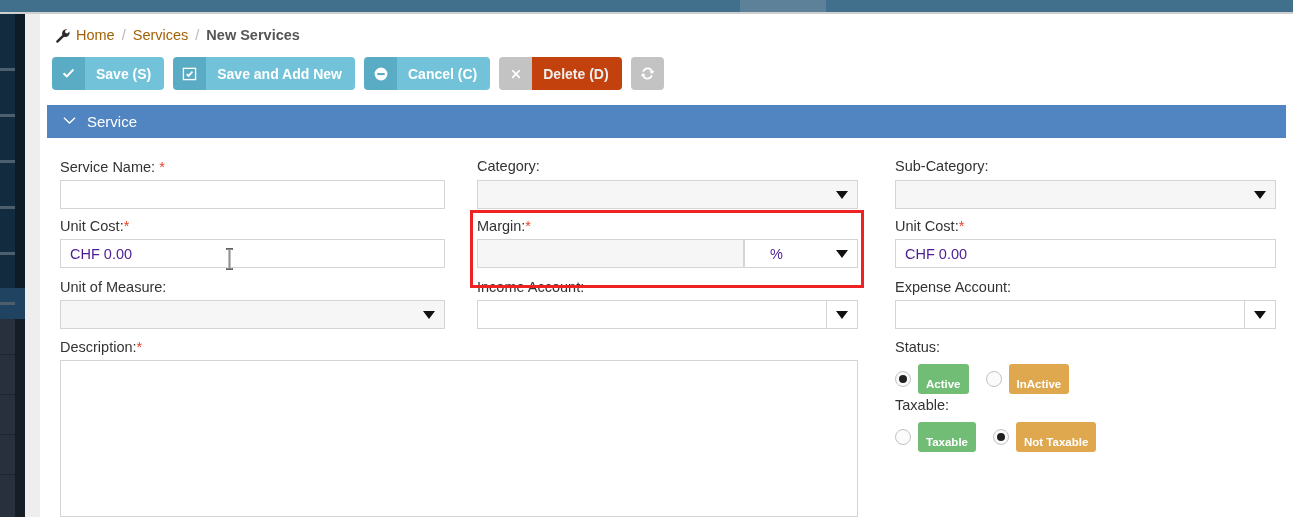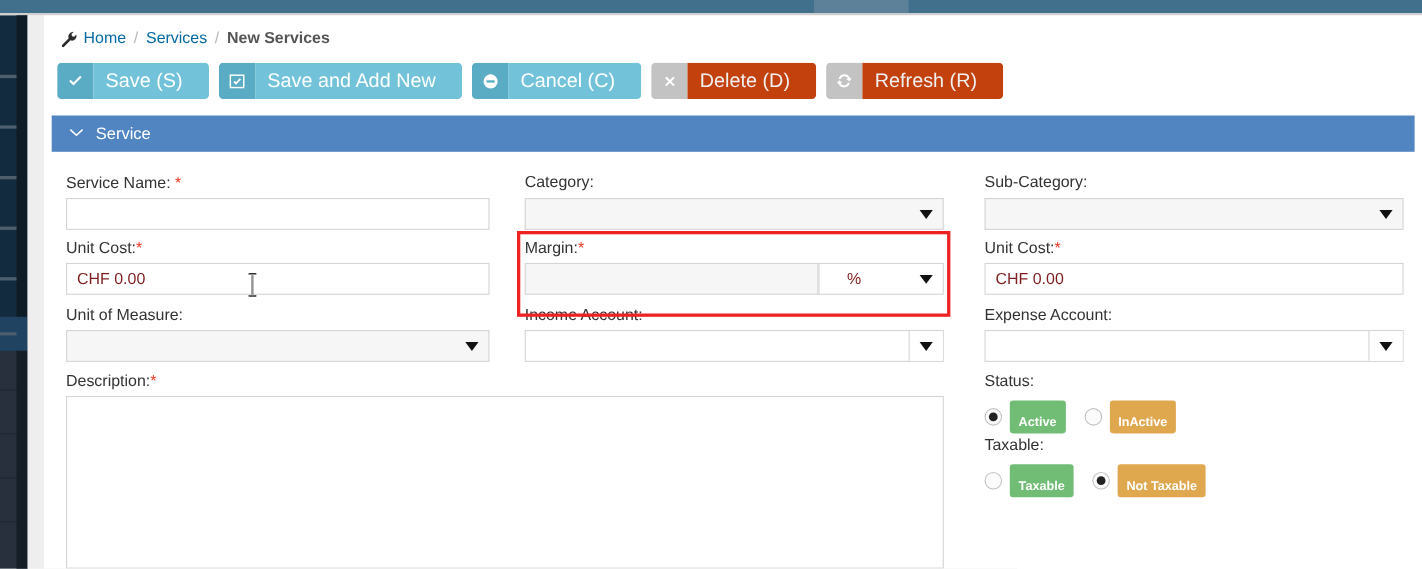--- a/index.html
+++ b/index.html
@@ -89,21 +89,21 @@
     height: 24px;
     display: flex; align-items: center;
     font-size: 14.5px;
   }
   .bc-wrench {
     display: inline-block;
     width: 16px; height: 16px;
     margin-right: 5px;
     position: relative; top: 1px;
   }
-  .bc-link { color: #0369a1; }
+  .bc-link { color: #a16207; }
   .bc-sep { color: #b8b8b8; margin: 0 7px; }
   .bc-current { color: #555555; font-weight: bold; }
 
   
   .toolbar {
     position: absolute; top: 57px; left: 52px;
     height: 33px;
     display: flex; align-items: center; gap: 9px;
   }
   .btn {
@@ -113,24 +113,24 @@
     overflow: hidden;
   }
   .btn-icon {
     width: 33px;
     display: flex; align-items: center; justify-content: center;
     color: #ffffff;
     font-size: 15px;
   }
   .btn-label {
     display: flex; align-items: center;
-    padding: 0 24px 0 11px;
+    padding: 0 13px 0 11px;
     color: #ffffff;
-    font-size: 18px;
-    font-weight: normal;
+    font-size: 14px;
+    font-weight: bold;
     white-space: nowrap;
   }
   .btn-blue .btn-icon { background: #5aacc4; }
   .btn-blue .btn-label { background: #72c3d9; }
   .btn-gray .btn-icon { background: #c3c3c3; }
   .btn-gray .btn-label { background: #c2410c; color: #f0f0f0; }
 
   
   .panel-head {
     position: absolute; top: 105px; left: 47px;
@@ -161,21 +161,21 @@
     position: absolute;
     height: 29px;
     border: 1px solid #d5d5d5;
     background: #ffffff;
   }
   .ctrl.gray { background: #f6f6f6; }
   .ctrl-text {
     position: absolute; left: 9px; top: 50%;
     transform: translateY(-50%);
     font-size: 14.5px;
-    color: #7f1d1d;
+    color: #4c1d95;
   }
   .caret {
     position: absolute; right: 9px; top: 50%;
     transform: translateY(-50%);
     width: 0; height: 0;
     border-left: 6px solid transparent;
     border-right: 6px solid transparent;
     border-top: 8px solid #111111;
   }
   .caret-btn {
@@ -324,21 +324,20 @@
       </span>
       <span class="btn-label">Delete (D)</span>
     </div>
 
     <div class="btn btn-gray">
       <span class="btn-icon">
         <svg width="15" height="15" viewBox="0 0 16 16">
           <path d="M13.3 4.9A5.7 5.7 0 0 0 2.6 6.1h1.8A4 4 0 0 1 11.8 5.8l-2 .1 3 2.6 2.4-2.6zM2.7 11.1a5.7 5.7 0 0 0 10.7-1.2h-1.8a4 4 0 0 1-7.4.3l2-.1-3-2.6L1 10.1z" fill="#fff"></path>
         </svg>
       </span>
-      <span class="btn-label">Refresh (R)</span>
     </div>
 
   </div>
 
   <div class="panel-head">
     <span class="panel-chev">
       <svg width="13" height="9" viewBox="0 0 14 9">
           <path d="M1 1.6 7 7.2l6-5.6" fill="none" stroke="#fff" stroke-width="1.5"></path>
         </svg>
     </span>

